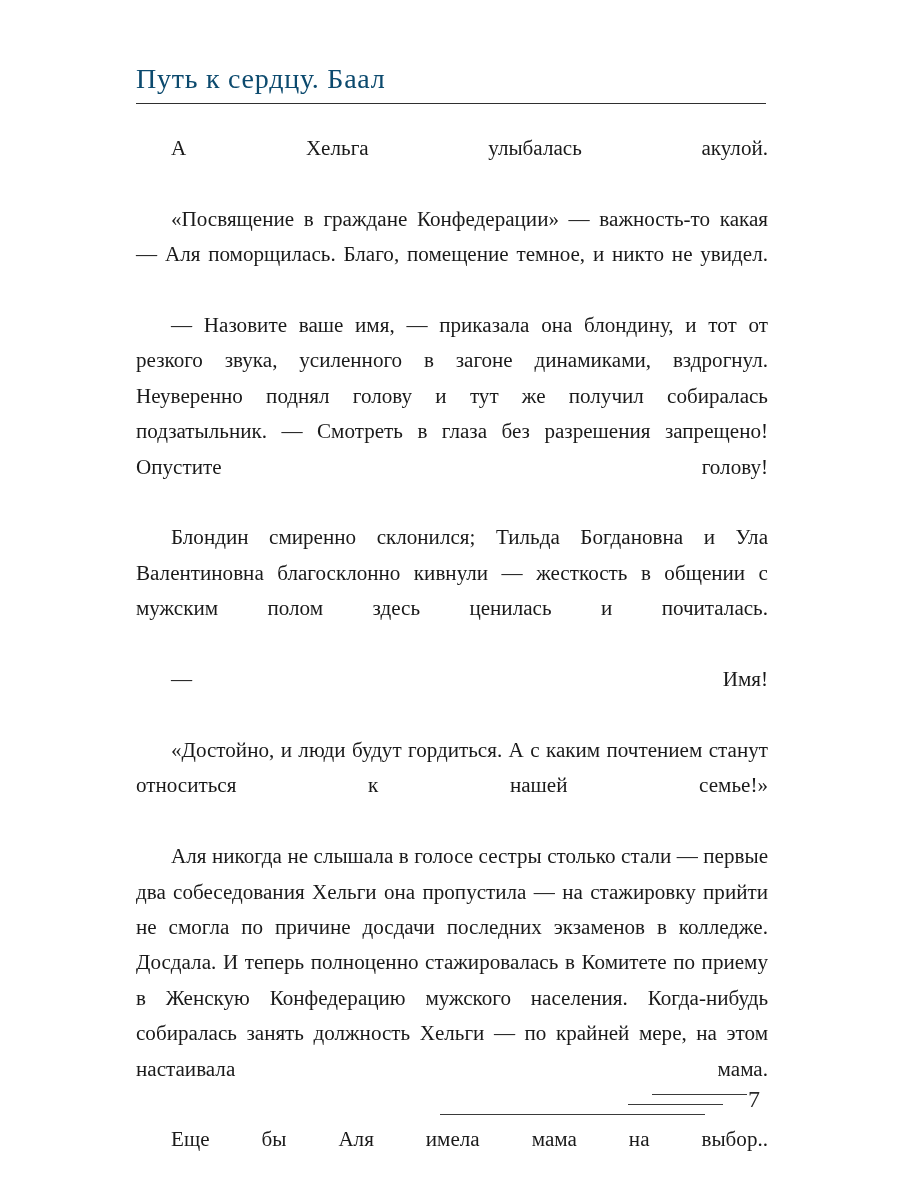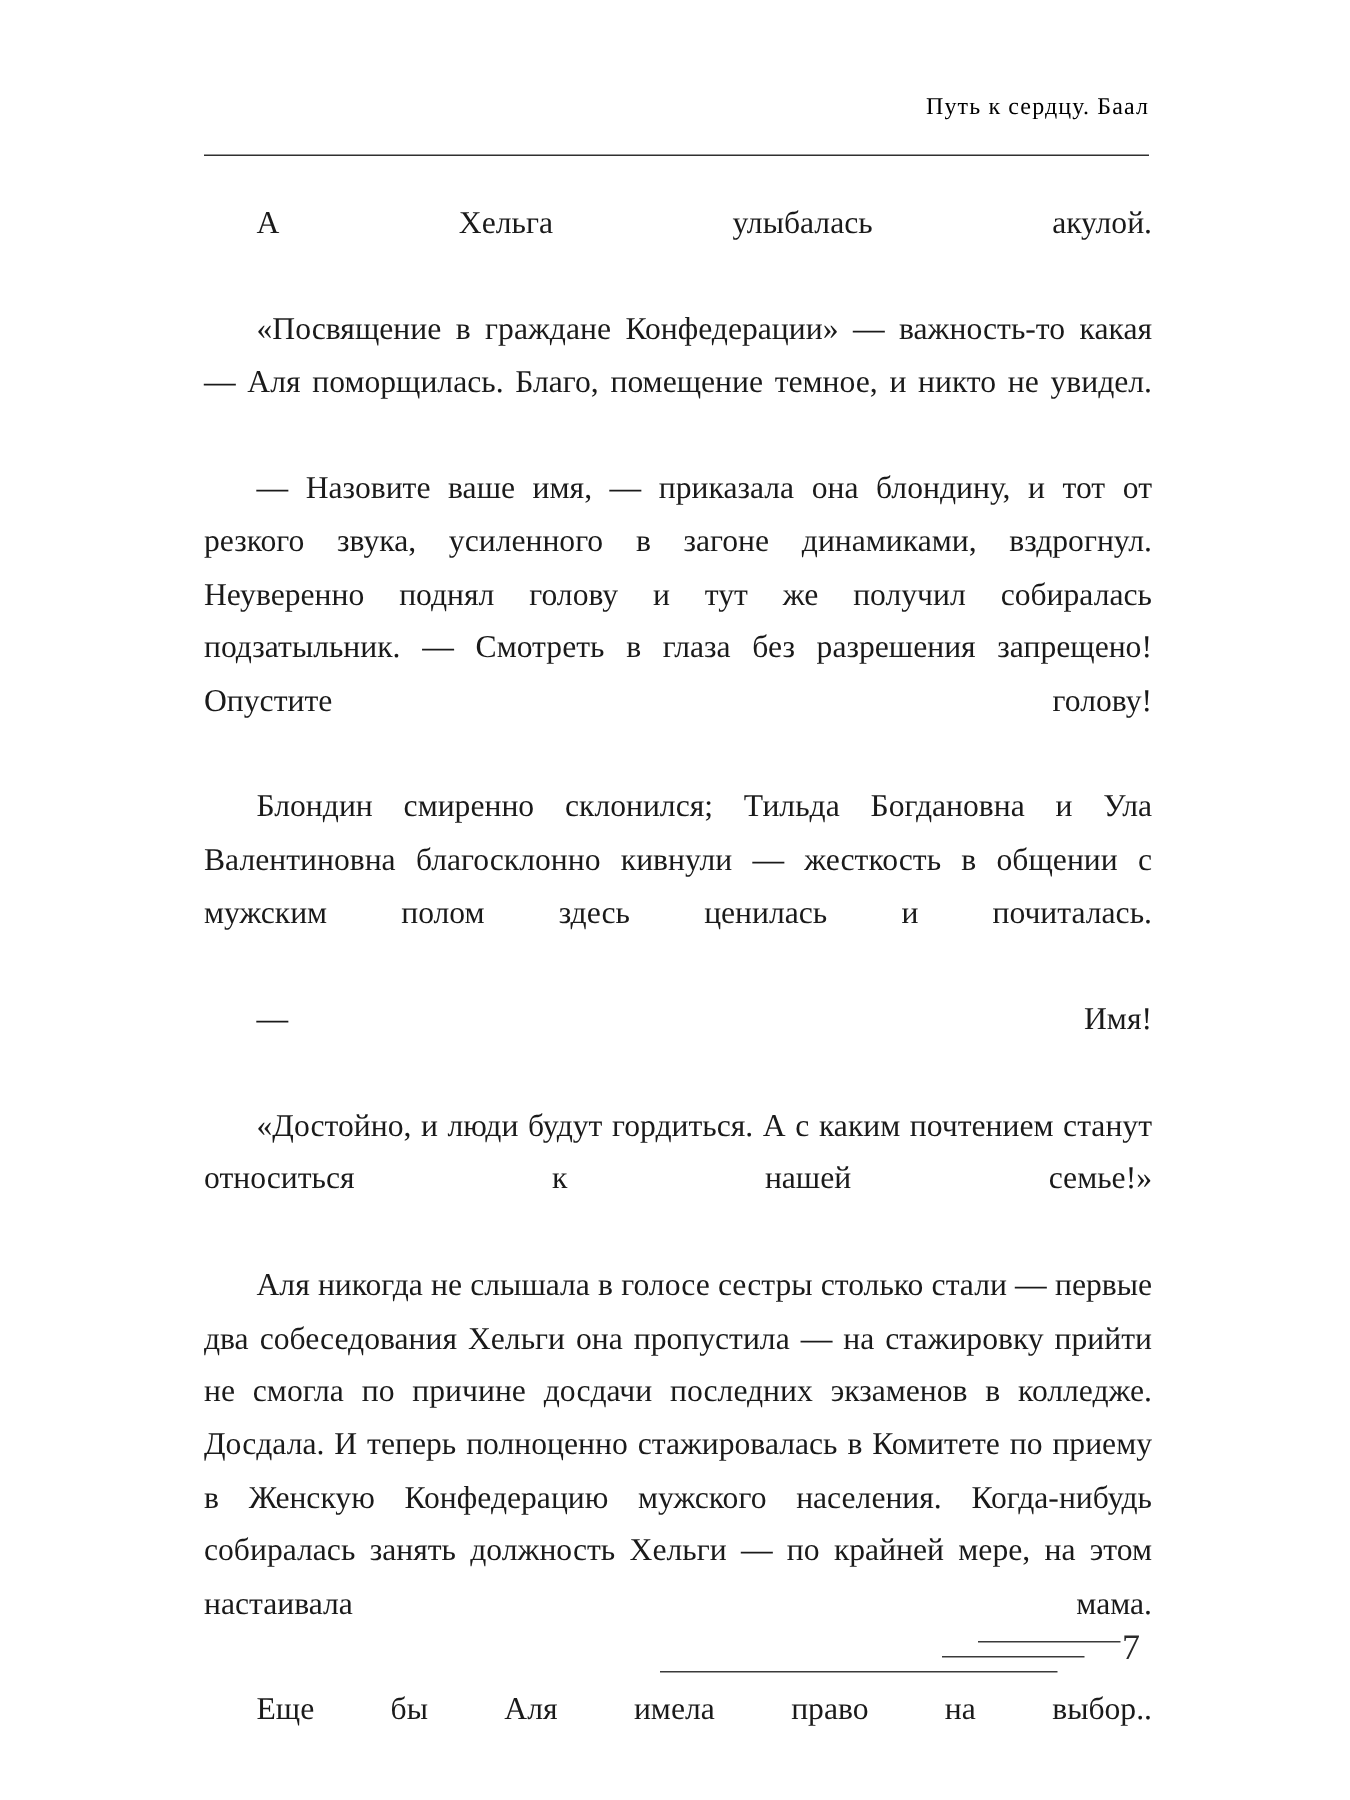--- a/index.html
+++ b/index.html
@@ -23,25 +23,24 @@
     height: 1200px;
     background: #ffffff;
   }
 
   
   .running-head {
     position: absolute;
     left: 136px;
     top: 63px;
     width: 630px;
-    font-size: 16px;
+    font-size: 28px;
     letter-spacing: 0.75px;
-    color: #000000;
+    color: #0c4a6e;
     white-space: nowrap;
-    text-align: right;
   }
 
   .head-rule {
     position: absolute;
     left: 136px;
     top: 103px;
     width: 630px;
     height: 0;
     border-top: 1.6px solid #2f2f2f;
   }
@@ -119,21 +118,21 @@
   <div class="head-rule"></div>
 
   <div class="textblock">
     <p>А Хельга улыбалась акулой.</p>
     <p>«Посвящение в граждане Конфедерации» — важность-то какая — Аля поморщилась. Благо, помещение темное, и никто не увидел.</p>
     <p>— Назовите ваше имя, — приказала она блондину, и тот от резкого звука, усиленного в загоне динамиками, вздрогнул. Неуверенно поднял голову и тут же получил собиралась подзатыльник. — Смотреть в глаза без разрешения запрещено! Опустите голову!</p>
     <p>Блондин смиренно склонился; Тильда Богдановна и Ула Валентиновна благосклонно кивнули — жесткость в общении с мужским полом здесь ценилась и почиталась.</p>
     <p>— Имя!</p>
     <p>«Достойно, и люди будут гордиться. А с каким почтением станут относиться к нашей семье!»</p>
     <p>Аля никогда не слышала в голосе сестры столько стали — первые два собеседования Хельги она пропустила — на стажировку прийти не смогла по причине досдачи последних экзаменов в колледже. Досдала. И теперь полноценно стажировалась в Комитете по приему в Женскую Конфедерацию мужского населения. Когда-нибудь собиралась занять должность Хельги — по крайней мере, на этом настаивала мама.</p>
-    <p>Еще бы Аля имела право на выбор..</p>
+    <p>Еще бы Аля имела мама на выбор..</p>
     <p>— Т-тимур Л-литецкий, — прозаикался блондин.</p>
 
   </div>
 
   <div class="footer">
     <div class="orn orn-top"></div>
     <div class="orn orn-mid"></div>
     <div class="orn orn-bottom"></div>
     <div class="page-number">7</div>
   </div>

